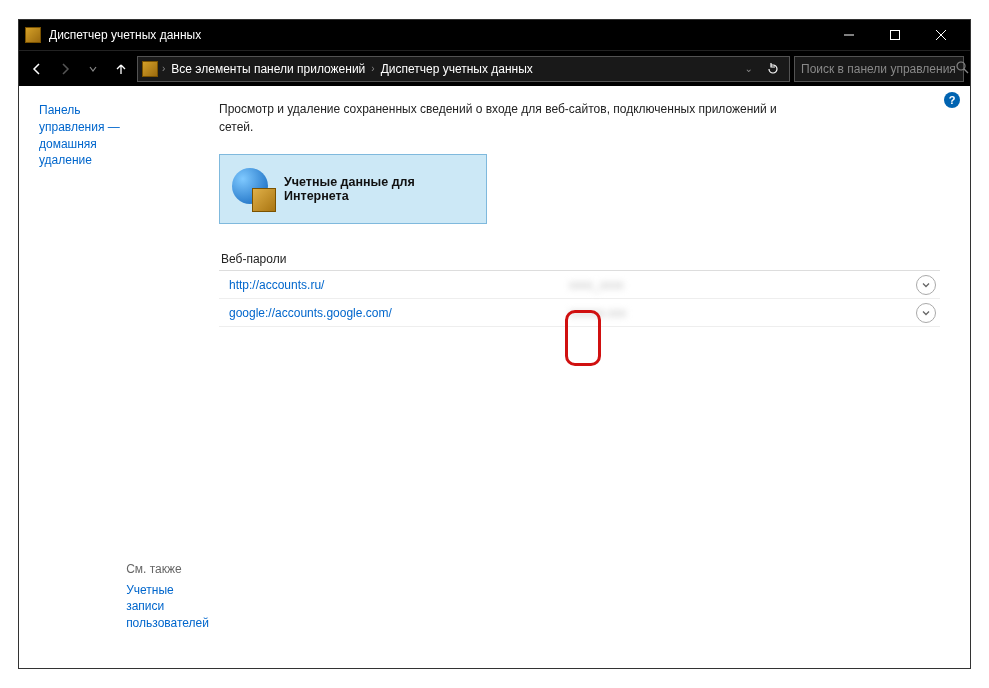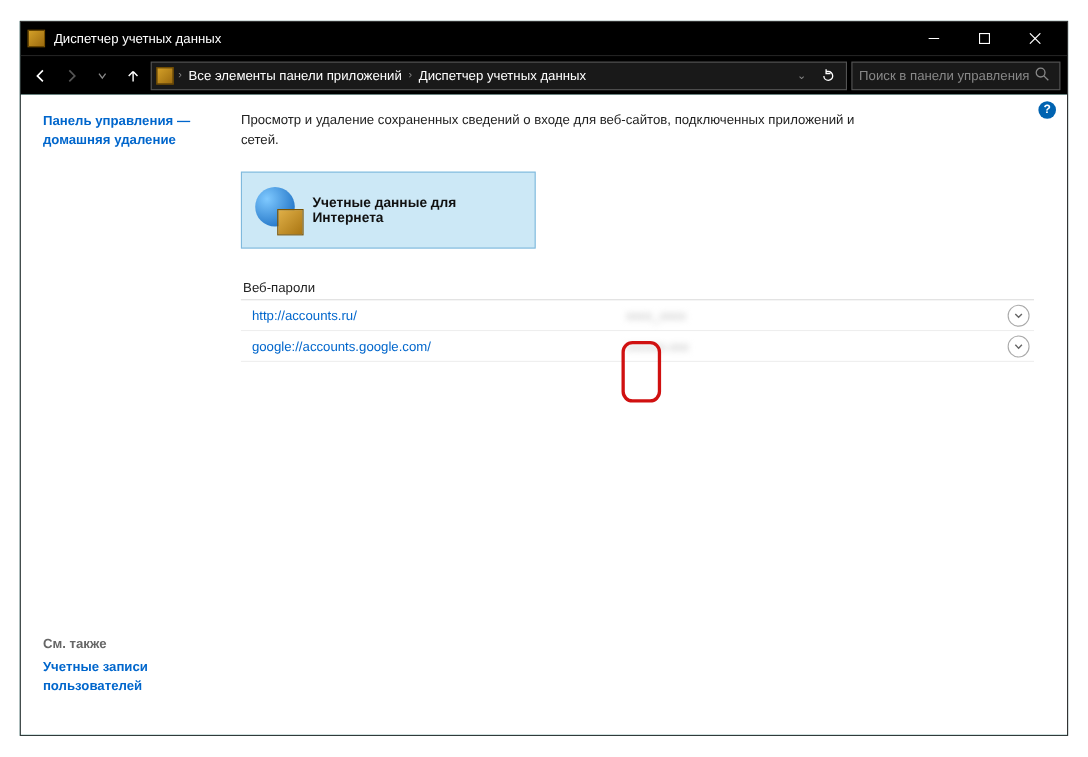--- a/index.html
+++ b/index.html
@@ -78,21 +78,21 @@
   border: 1px solid #7a5200;
 }
 .crumb { color: #fff; padding: 0 2px; cursor: pointer; }
 .crumb-sep { color: #888; font-size: 10px; }
 .refresh-btn {
   width: 24px; height: 24px;
   display: flex; align-items: center; justify-content: center;
   color: #fff; cursor: pointer;
 }
 .search-bar {
-  width: 190px; height: 26px;
+  width: 170px; height: 26px;
   background: #191919;
   border: 1px solid #535353;
   display: flex; align-items: center;
   padding: 0 6px; color: #888;
 }
 .search-bar input {
   flex:1; background: transparent; border:none; outline:none;
   color:#fff; font-size:12px;
 }
 .search-bar input::placeholder { color:#888; }
@@ -110,46 +110,45 @@
   background: #0063b1;
   border-radius: 50%;
   color:#fff;
   display:flex;align-items:center;justify-content:center;
   font-size:11px; font-weight:bold;
   cursor:pointer;
 }
 .sidebar {
   width: 200px;
   padding: 16px 10px 16px 20px;
-  display:flex; flex-direction:column;font-weight:bold;
+  display:flex; flex-direction:row;
 }
 .sidebar-link { color:#0066cc; font-size:12px; line-height:1.4; cursor:pointer; }
 .see-also {
   margin-top:auto;
   padding-bottom:20px;
 }
 .see-also-label { color:#666; font-size:12px; margin-bottom:6px; }
 .main {
   flex:1;
   padding: 14px 30px 16px 0;
 }
 .page-title { color:#003399; font-size:17px; margin-bottom:10px; }
-.page-desc { color:#222; font-size:12px; line-height:1.5; max-width:560px; }
+.page-desc { color:#222; font-size:12px; line-height:1.5; margin-bottom:18px; max-width:560px; }
 .tile-row { display:flex; gap:28px; margin-bottom:28px; }
 .tile {
   height:70px; width:268px;
   display:flex; align-items:center;
   padding: 6px 12px;
   gap:10px;
   cursor:pointer;
 }
 .tile.active {
   background:#cce8f6;
   border:1px solid #7fb9dd;
-  margin-top:20px;
 }
 .tile-icon { width:42px; height:42px; position:relative; }
 .globe {
   width:36px;height:36px;border-radius:50%;
   background: radial-gradient(circle at 30% 30%, #7fc9ff, #0a5fb8);
   position:absolute; top:0; left:0;
 }
 .safe {
   width:24px;height:24px;
   background:linear-gradient(135deg,#e0b048,#a97512);

